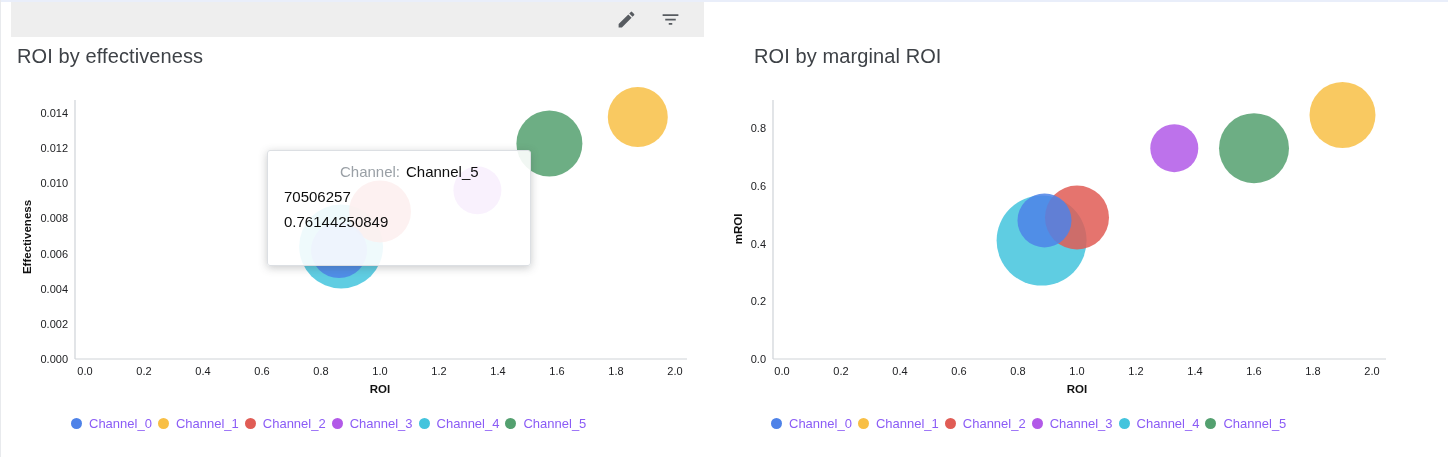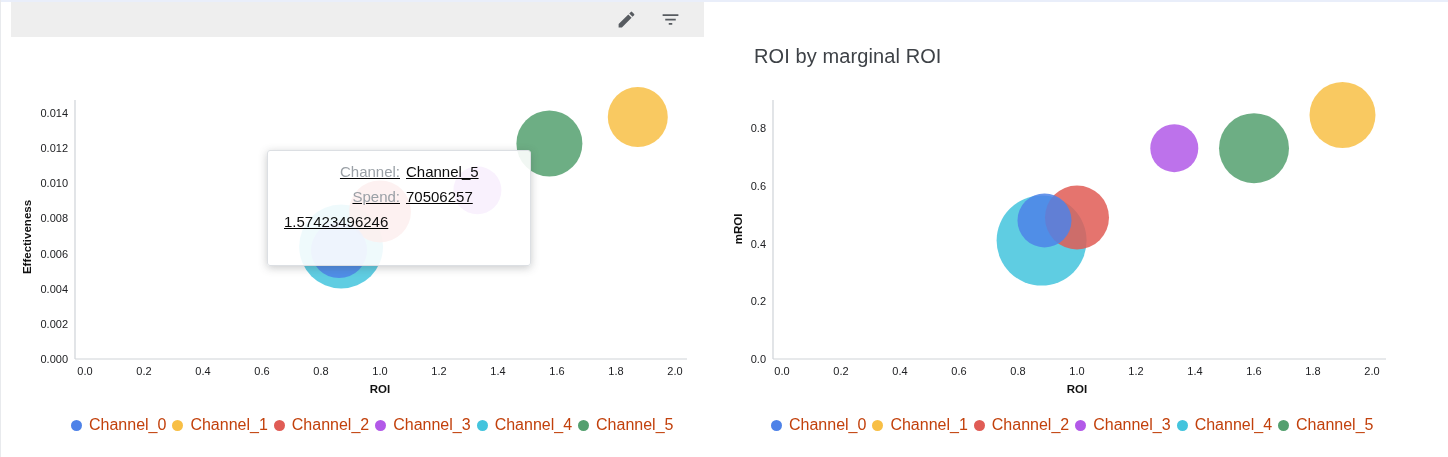--- a/index.html
+++ b/index.html
@@ -13,30 +13,30 @@
             cursor:pointer;color:#575b60;display:flex;align-items:center;justify-content:center;}
   .icon-btn svg{width:21px;height:21px;fill:currentColor;}
   .chart-title{position:absolute;top:45px;font-size:20px;color:#3e4247;z-index:2;letter-spacing:.1px;}
   #title-left{left:16px;}
   #title-right{left:728px;margin-left:25px;}
   svg.plot{position:absolute;left:0;top:0;z-index:1;}
   .tick{font-size:11px;fill:#202124;}
   .axis-title{font-size:11.5px;font-weight:bold;fill:#111;}
   .tooltip{position:absolute;left:266px;top:150px;width:264px;height:116px;box-sizing:border-box;
            background:rgba(255,255,255,.9);border:1px solid #dcdfe3;border-radius:3px;
-           box-shadow:0 2px 8px rgba(60,64,67,.28);padding:8px 14px 8px 10px;z-index:3;font-size:15px;text-decoration:underline;}
+           box-shadow:0 2px 8px rgba(60,64,67,.28);padding:8px 14px 8px 10px;z-index:3;font-size:15px;}
   .tt-row{display:flex;line-height:25px;}
   .tt-label{width:122px;text-align:right;color:#9aa0a6;flex:none;}
   .tt-value{margin-left:6px;color:#0d0d0d;}
   .legend{position:absolute;top:416px;display:flex;z-index:2;}
   #legend-left{left:70px;}
   #legend-right{left:770px;}
   .legend-item{display:flex;align-items:center;margin-right:4px;}
   .legend-dot{width:11px;height:11px;border-radius:50%;margin-right:7px;flex:none;}
-  .legend-label{font-size:16px;color:#c2410c;margin-right:2px;white-space:nowrap;}
+  .legend-label{font-size:13px;color:#8b5cf6;margin-right:2px;white-space:nowrap;}
 </style>
 </head>
 <body>
 
 <div class="stage">
   <div class="topline"></div>
 
   <div class="toolbar">
     <button class="icon-btn">
       <span style="display:flex;">
@@ -47,20 +47,21 @@
     </button>
     <button class="icon-btn">
       <span style="display:flex;">
         <svg viewBox="0 0 24 24" style="width:21px;height:21px;fill:#575b60;">
           <path d="M10 18h4v-2h-4v2zM3 6v2h18V6H3zm3 7h12v-2H6v2z"></path>
         </svg>
       </span>
     </button>
   </div>
 
+  <div class="chart-title" id="title-left">ROI by effectiveness</div>
   <div class="chart-title" id="title-right">ROI by marginal ROI</div>
 
   <svg class="plot" id="plot-svg" width="1448" height="457" viewBox="0 0 1448 457">
       <g>
         <line x1="74" y1="100" x2="74" y2="359" stroke="#cfd3d8" stroke-width="1.2"></line>
         <line x1="74" y1="359" x2="686" y2="359" stroke="#cfd3d8" stroke-width="1.2"></line>
         <text x="84" y="375" text-anchor="middle" class="tick">0.0</text>
         <text x="143" y="375" text-anchor="middle" class="tick">0.2</text>
         <text x="202" y="375" text-anchor="middle" class="tick">0.4</text>
         <text x="261" y="375" text-anchor="middle" class="tick">0.6</text>
@@ -117,25 +118,24 @@
         <circle cx="1173.3" cy="148.2" r="24" fill="#b259e8" fill-opacity="0.85"></circle>
       </g>
     </svg>
 
   <div class="tooltip">
     <div class="tt-row">
       <span class="tt-label">Channel:</span>
       <span class="tt-value">Channel_5</span>
     </div>
     <div class="tt-row">
-      <span class="tt-label">Spend:</span>
       <span class="tt-value">70506257</span>
     </div>
     <div class="tt-row">
-      <span class="tt-value">1.57423496246</span>
+      <span class="tt-value">0.76144250849</span>
     </div>
     <div class="tt-row">
     </div>
   </div>
 
   <div class="legend" id="legend-left">
       <div class="legend-item">
         <span class="legend-dot" style="background: rgb(78, 130, 232);"></span>
         <span class="legend-label">Channel_0</span>
       </div>

